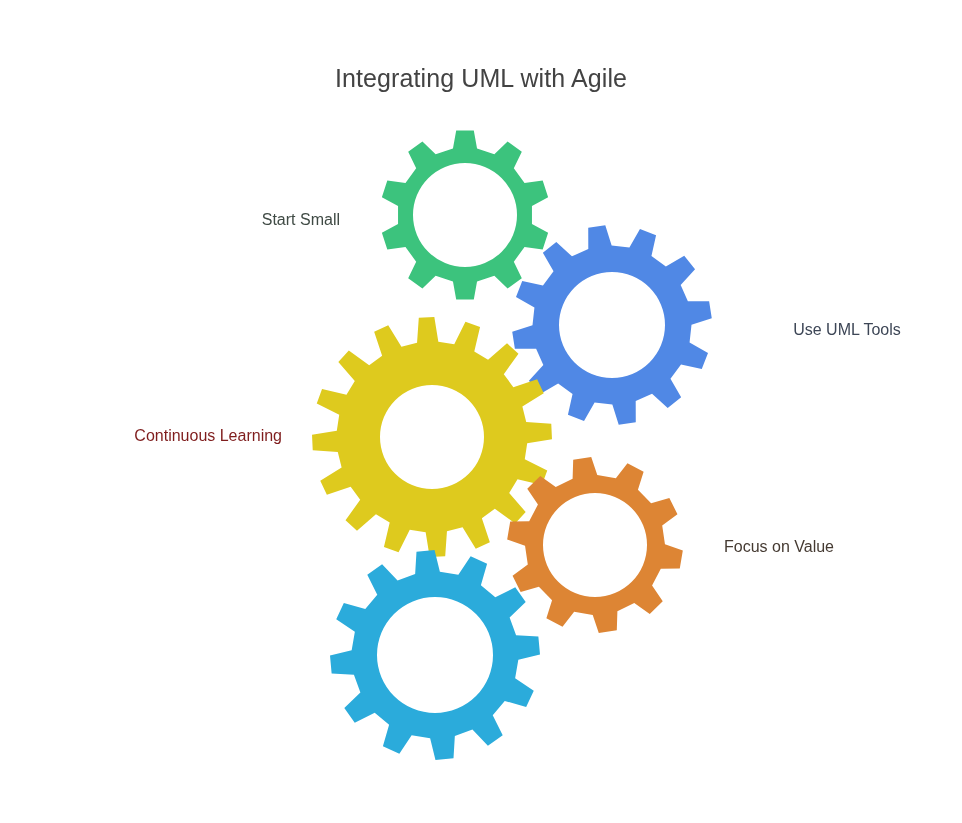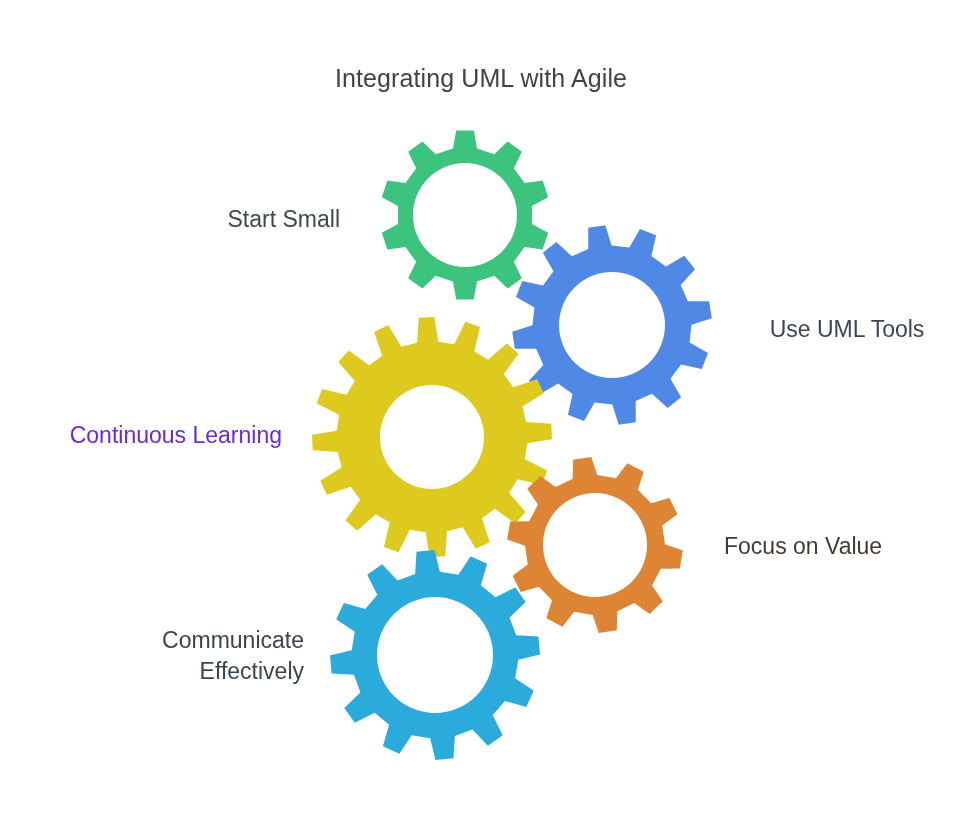--- a/index.html
+++ b/index.html
@@ -33,21 +33,21 @@
   }
   .gear-layer {
     position: absolute;
     left: 0;
     top: 0;
     width: 962px;
     height: 823px;
   }
   .node-label {
     position: absolute;
-    font-size: 23px;
+    font-size: 16px;
     line-height: 31px;
     color: #3d4852;
     white-space: pre;
   }
   .label-left {
     text-align: right;
   }
   .label-right {
     text-align: left;
   }
@@ -64,21 +64,21 @@
     top: 314px;
     width: 210px;
     text-align: center;
     color: #3d4656;
   }
   #label-continuous-learning {
     left: 20px;
     top: 420px;
     width: 262px;
     text-align: right;
-    color: #6d28d9;
+    color: #7f1d1d;
   }
   #label-focus-on-value {
     left: 712px;
     top: 531px;
     width: 230px;
     text-align: left;
     color: #453a32;
     margin-left: 12px;
   }
   #label-communicate-effectively {
@@ -115,16 +115,14 @@
     </svg>
 
   <div class="node-label label-left" id="label-start-small">Start Small</div>
 
   <div class="node-label label-right" id="label-use-uml-tools">Use UML Tools</div>
 
   <div class="node-label label-left" id="label-continuous-learning">Continuous Learning</div>
 
   <div class="node-label label-right" id="label-focus-on-value">Focus on Value</div>
 
-  <div class="node-label label-left" id="label-communicate-effectively">Communicate
-Effectively</div>
 
 </div>
 
 </body></html>

